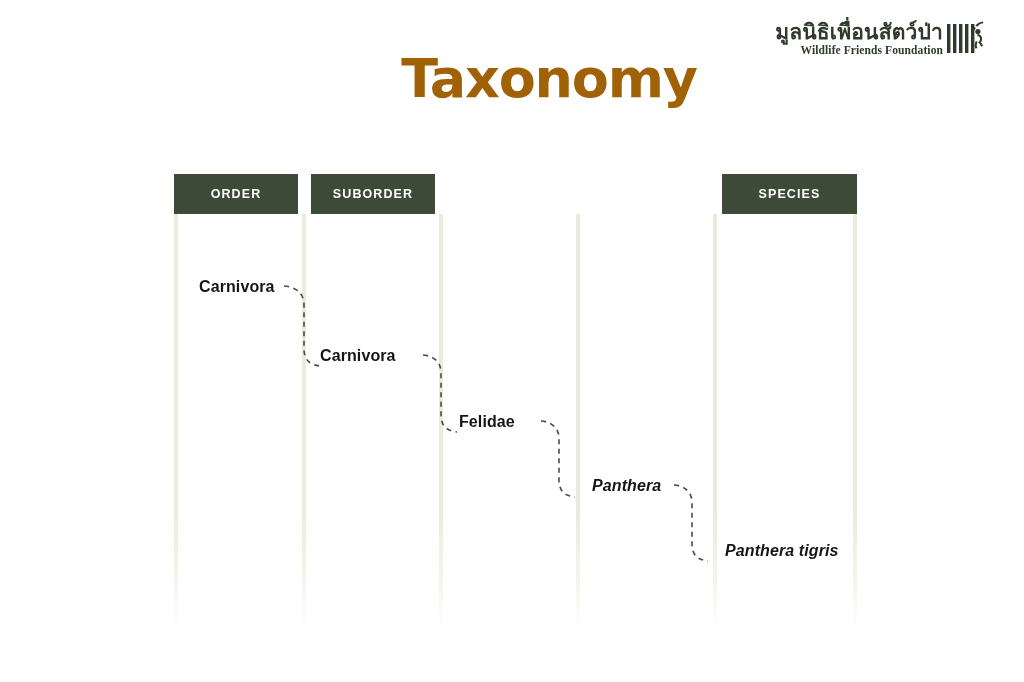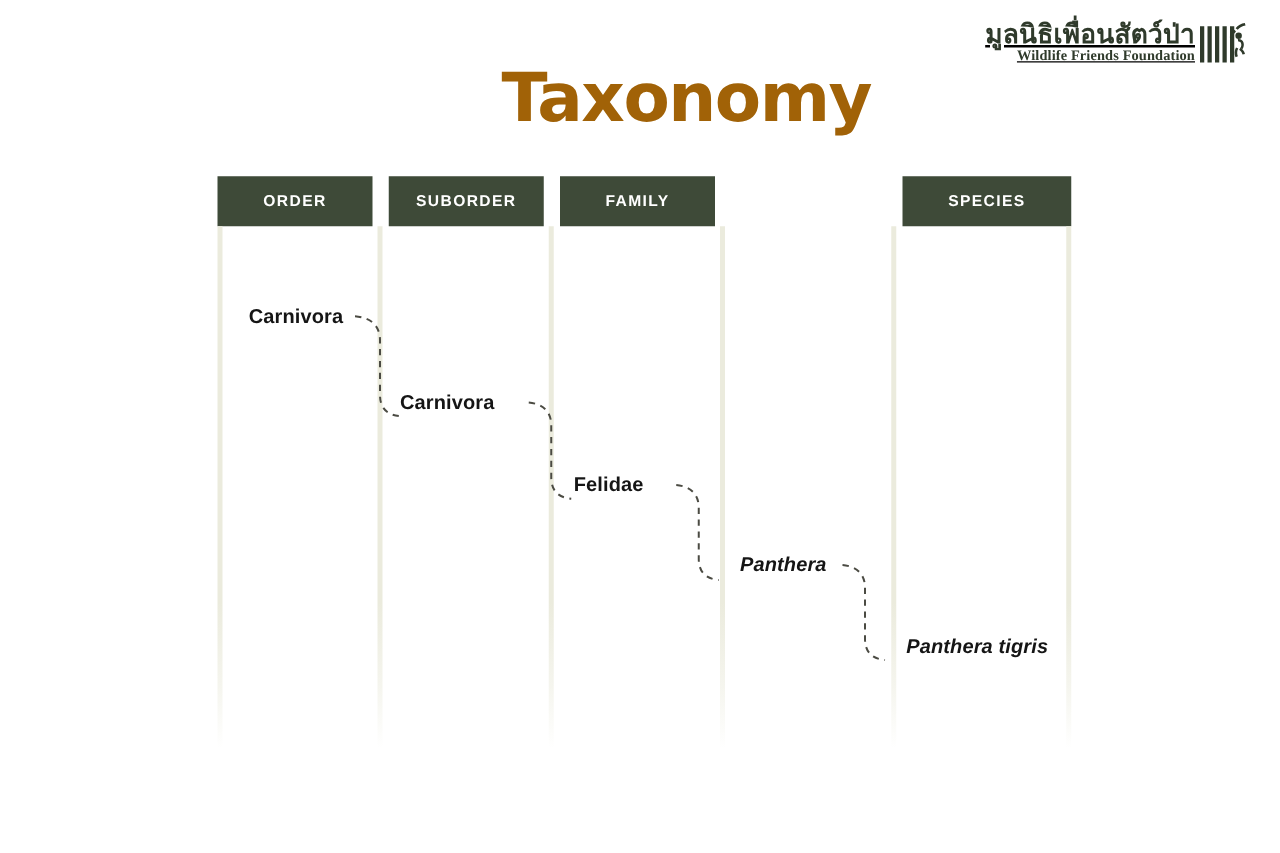--- a/index.html
+++ b/index.html
@@ -6,21 +6,21 @@
   body{
     width:1024px;height:682px;
     background:#ffffff;
     font-family:"Liberation Sans","DejaVu Sans",sans-serif;
     overflow:hidden;
     position:relative;
   }
   #stage{position:absolute;left:0;top:0;width:1024px;height:682px;}
 
   
-  #logo{position:absolute;right:23px;top:12px;height:44px;display:flex;align-items:center;gap:3px;text-decoration:underline;}
+  #logo{position:absolute;right:36px;top:12px;height:44px;display:flex;align-items:flex-end;gap:3px;}
   #logo-text{display:flex;flex-direction:column;align-items:flex-end;line-height:1;}
   #logo-thai{
     font-family:"DejaVu Sans",sans-serif;
     font-size:21px;font-weight:700;color:#2f3a2b;letter-spacing:.2px;
     white-space:nowrap;
   }
   #logo-en{
     font-family:"Liberation Serif","DejaVu Serif",serif;
     font-size:11.5px;font-weight:700;color:#2f3a2b;letter-spacing:.1px;
     margin-top:2px;white-space:nowrap;margin-left:14px;
@@ -30,21 +30,21 @@
   
   #title{
     position:absolute;left:0;top:47px;width:1024px;text-align:center;
     font-size:54px;font-weight:800;color:#a16207;
     letter-spacing:-1.2px;
     font-family:"DejaVu Sans",sans-serif;
     padding-left:37px;
   }
 
   
-  #table{position:absolute;left:174px;top:141px;width:683px;height:458px;}
+  #table{position:absolute;left:174px;top:174px;width:683px;height:458px;}
 
   .hdr-row{position:absolute;left:0;top:0;width:683px;height:40px;}
   .hdr{
     position:absolute;top:0;height:40px;
     background:#3e4a38;
     color:#ffffff;
     display:flex;align-items:center;justify-content:center;
     font-size:12.5px;font-weight:700;letter-spacing:1.1px;
     font-family:"Liberation Sans","DejaVu Sans",sans-serif;
   }
@@ -96,21 +96,20 @@
     </svg>
   </div>
 
   <div id="title">Taxonomy</div>
 
   <div id="table">
 
     <div class="hdr-row">
       <div class="hdr" style="left:0px;width:124px;">ORDER</div>
       <div class="hdr" style="left:137px;width:124px;">SUBORDER</div>
-      <div class="hdr" style="left:274px;width:124px;">FAMILY</div>
       <div class="hdr" style="left:548px;width:135px;">SPECIES</div>
     </div>
 
     <div class="vline" style="left:0px;"></div>
     <div class="vline" style="left:128px;"></div>
     <div class="vline" style="left:265px;"></div>
     <div class="vline" style="left:402px;"></div>
     <div class="vline" style="left:539px;"></div>
     <div class="vline" style="left:679px;"></div>
 

